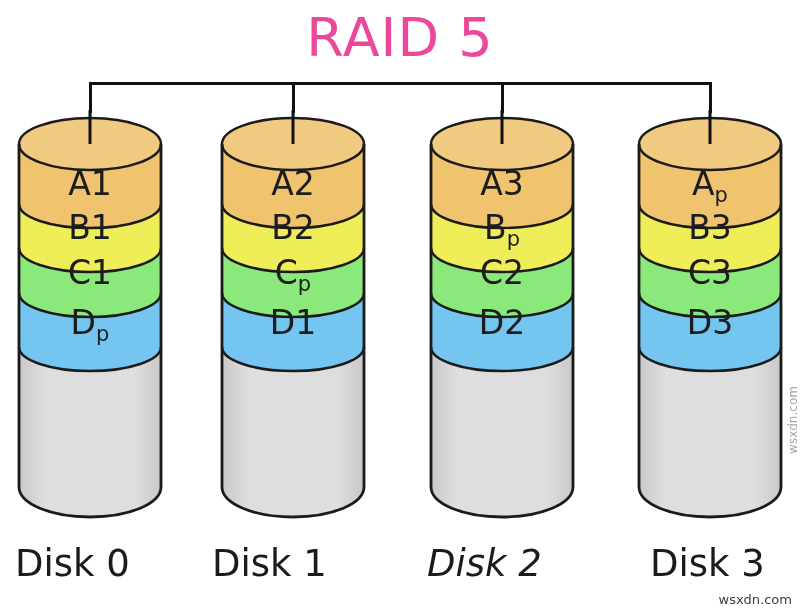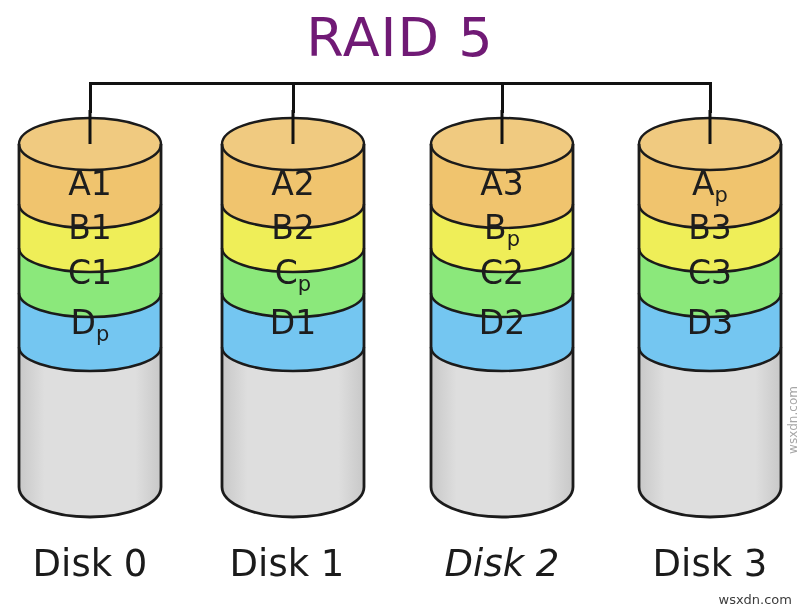--- a/index.html
+++ b/index.html
@@ -2,26 +2,26 @@
 <html><head>
 <meta charset="utf-8">
 <style>
   html,body { margin:0; padding:0; background:#ffffff; }
   #stage {
     position:relative; width:800px; height:612px; overflow:hidden;
     background:#ffffff; font-family:"DejaVu Sans","Liberation Sans",sans-serif;
   }
   #page-title {
     position:absolute; left:0; top:6px; width:800px; text-align:center;
-    font-size:54px; color:#701a75; letter-spacing:1px;
+    font-size:54px; color:#ec4899; letter-spacing:1px;
   }
   .hline, .vline { position:absolute; background:#111111; }
   .disk-svg { position:absolute; top:110px; }
   .disk-name {
-    position:absolute; top:542px; width:150px; text-align:center;
+    position:absolute; top:542px; width:150px; text-align:left;
     font-size:37px; color:#1b1b1b;
   }
   #watermark-bottom {
     position:absolute; top:592px; right:8px;
     font-size:13px; color:#3c3c3c;
   }
   #watermark-side {
     position:absolute; left:793px; top:420px;
     transform:translate(-50%,-50%) rotate(-90deg);
     font-size:12px; color:#a6a6a6; white-space:nowrap;
@@ -140,17 +140,17 @@
         <path d="M 4 138 A 71 24 0 0 0 146 138" fill="none" stroke="#1B1B1B" stroke-width="2.5"></path>
         <path d="M 4 183 A 71 24 0 0 0 146 183" fill="none" stroke="#1B1B1B" stroke-width="2.5"></path>
         <path d="M 4 237 A 71 24 0 0 0 146 237" fill="none" stroke="#1B1B1B" stroke-width="2.5"></path>
         <path d="M 4 34 L 4 377 A 71 30 0 0 0 146 377 L 146 34" fill="none" stroke="#1B1B1B" stroke-width="2.8" stroke-linejoin="round"></path>
         <path d="M 75 0 L 75 34" fill="none" stroke="#111111" stroke-width="3"></path>
         <text x="75" y="85" text-anchor="middle" font-size="33" fill="#1D1D1D" font-family="&quot;DejaVu Sans&quot;,&quot;Liberation Sans&quot;,sans-serif"><tspan>A</tspan><tspan font-size="21" dy="7">p</tspan></text>
         <text x="75" y="129" text-anchor="middle" font-size="33" fill="#1D1D1D" font-family="&quot;DejaVu Sans&quot;,&quot;Liberation Sans&quot;,sans-serif"><tspan>B3</tspan></text>
         <text x="75" y="174" text-anchor="middle" font-size="33" fill="#1D1D1D" font-family="&quot;DejaVu Sans&quot;,&quot;Liberation Sans&quot;,sans-serif"><tspan>C3</tspan></text>
         <text x="75" y="224" text-anchor="middle" font-size="33" fill="#1D1D1D" font-family="&quot;DejaVu Sans&quot;,&quot;Liberation Sans&quot;,sans-serif"><tspan>D3</tspan></text>
       </svg>
-      <div class="disk-name" style="left: 635px;">Disk 3</div>
+      <div class="disk-name" style="left: 650px;">Disk 3</div>
     </div>
   <div id="watermark-bottom">wsxdn.com</div>
   <div id="watermark-side">wsxdn.com</div>
 </div>
 
 </body></html>

